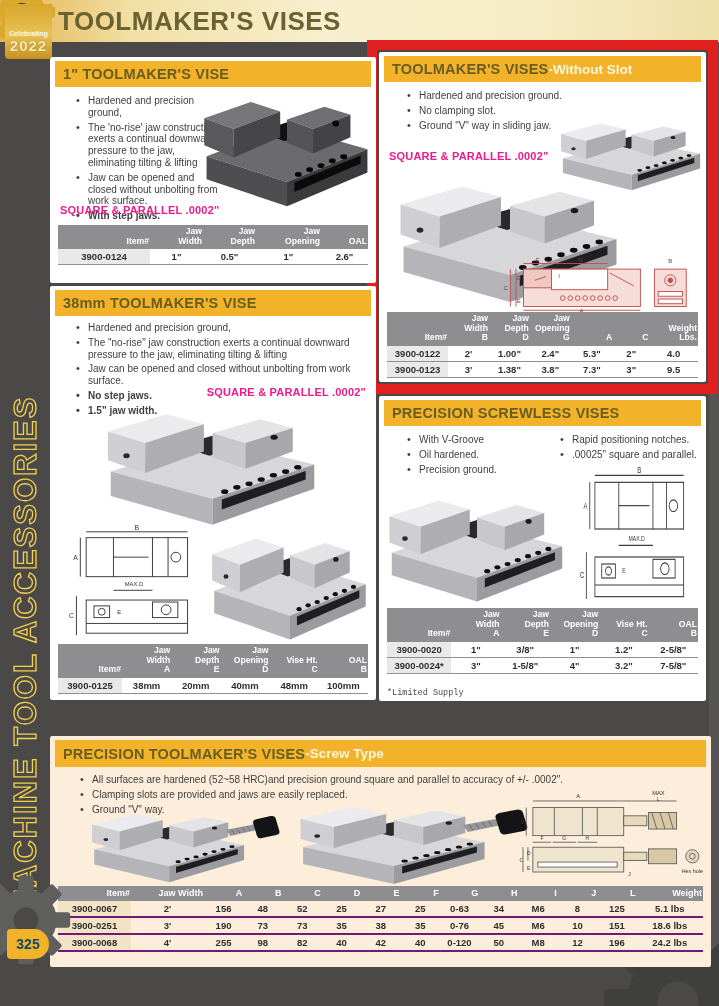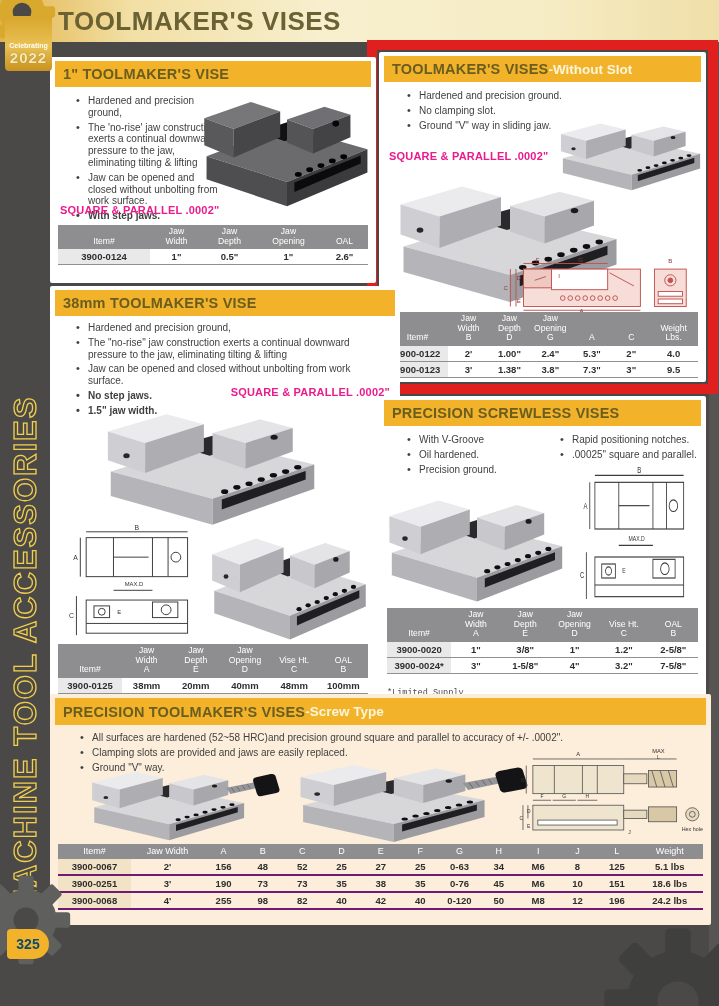--- a/index.html
+++ b/index.html
@@ -3,53 +3,53 @@
 <meta charset="utf-8">
 <style>
   html,body{margin:0;padding:0;}
   body{width:719px;height:1006px;position:relative;background:#4A4948;overflow:hidden;
        font-family:"Liberation Sans", sans-serif;}
   
   #header{position:absolute;left:0;top:0;width:719px;height:42px;
     background:linear-gradient(90deg,#E3B44E 0%,#F2DFA4 18%,#F7EFCE 45%,#F6ECC5 75%,#EFDFA8 100%);}
   #header .title{position:absolute;left:58px;top:6px;font-size:26px;font-weight:bold;
     color:#6B6233;letter-spacing:.5px;}
-  #badge{position:absolute;left:5px;top:16px;width:47px;height:55px;z-index:5;
+  #badge{position:absolute;left:5px;top:4px;width:47px;height:55px;z-index:5;
     background:linear-gradient(180deg,#D8A62C 0%,#E9C155 55%,#C89220 100%);
     border-radius:0 0 4px 4px;text-align:center;}
   #badge .c{display:block;margin-top:26px;font-size:7px;font-weight:bold;color:#FFFDF2;}
   #badge .y{display:block;font-size:15px;font-weight:bold;color:#F7E9B6;letter-spacing:1px;
     text-shadow:0 0 1px #8A6D1D;}
   .edge-strip{position:absolute;right:0;top:42px;width:10px;height:964px;background:rgba(255,255,255,.07);}
   
   #red-frame{position:absolute;left:367px;top:40px;width:331px;height:334px;
     border:10px solid #E01F1F;z-index:2;}
   
   .panel{position:absolute;background:#FFFFFF;z-index:3;border-radius:2px;}
   #p1{left:50px;top:57px;width:326px;height:226px;}
   #p2{left:379px;top:52px;width:327px;height:330px;}
-  #p3{left:50px;top:286px;width:326px;height:414px;padding-left:24px;}
+  #p3{left:50px;top:286px;width:326px;height:414px;}
   #p4{left:379px;top:396px;width:327px;height:305px;}
-  #p5{left:50px;top:694px;width:661px;height:231px;background:#FCEEDB;}
+  #p5{left:50px;top:736px;width:661px;height:231px;background:#FCEEDB;}
   .panel-head{position:absolute;left:5px;top:4px;right:5px;height:26px;background:#F2B32B;
     display:flex;align-items:center;padding-left:8px;box-sizing:border-box;}
   .panel-head .t{color:#6A5D20;font-weight:bold;font-size:14.5px;letter-spacing:.2px;white-space:nowrap;}
   .panel-head .sub{color:#FCF5DA;font-weight:bold;font-size:13.5px;white-space:nowrap;}
   
   ul.bullets{list-style:none;margin:0;padding:0 0 0 14px;}
   ul.bullets li{position:relative;font-size:10px;line-height:1.18;color:#3F3F3F;margin-bottom:3px;padding-left:2px;margin-left:12px;}
   ul.bullets li::before{content:"•";position:absolute;left:-10px;top:-1px;font-size:11px;color:#3F3F3F;}
   ul.bullets li.b{font-weight:bold;}
   .spec{position:absolute;font-size:11px;font-weight:bold;color:#EB1A8D;letter-spacing:.2px;}
   .footnote{position:absolute;font-size:8.5px;color:#4A4A4A;}
   .unit{position:absolute;font-size:10px;font-weight:bold;font-style:italic;color:#C7980F;margin-top:38px;}
   
   table.spec-table{border-collapse:collapse;table-layout:fixed;position:absolute;}
-  table.spec-table th{background:#8E8E90;color:#FFF;font-size:8.6px;font-weight:normal;
-    text-align:center;vertical-align:bottom;padding:2px 1px 3px;white-space:pre-line;line-height:1.12;}
+  table.spec-table th{background:#8E8E90;color:#FFF;font-size:8.6px;font-weight:bold;
+    text-align:right;vertical-align:bottom;padding:2px 1px 3px;white-space:pre-line;line-height:1.12;}
   table.spec-table td{font-size:9.5px;font-weight:bold;color:#2E2E2E;text-align:center;
     padding:2px 1px;border-bottom:1px solid #909090;background:#FFF;}
   table.spec-table td.item-col{background:#E9E9E9;}
   
   #t1{left:8px;top:168px;width:310px;}
   #t1 th:nth-child(1){width:30%;} #t1 th:nth-child(2){width:17%;} #t1 th:nth-child(3){width:17%;}
   #t1 th:nth-child(4){width:21%;} #t1 th:nth-child(5){width:15%;}
   #t2{left:8px;top:260px;width:311px;}
   #t2 th:nth-child(1){width:19%;} #t2 th:nth-child(5){width:13%;} #t2 th:nth-child(6){width:11%;}
   #t2 th:nth-child(7){width:15%;}

